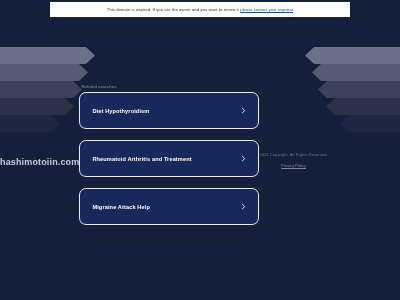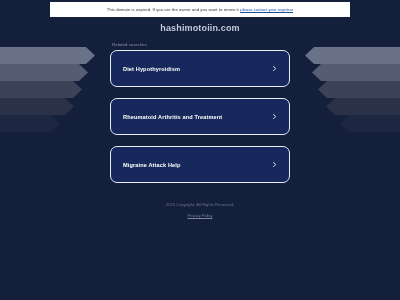--- a/index.html
+++ b/index.html
@@ -73,21 +73,21 @@
     cursor: pointer;
   }
 
   
   .page {
     position: relative;
     z-index: 2;
     width: 400px;
     height: 300px;
     display: flex;
-    flex-direction: column;
+    flex-direction: row;
     align-items: center;
   }
 
   .domain-title {
     margin-top: 23px;
     font-size: 9px;
     font-weight: bold;
     color: #c3cada;
     letter-spacing: 0.15px;
   }

